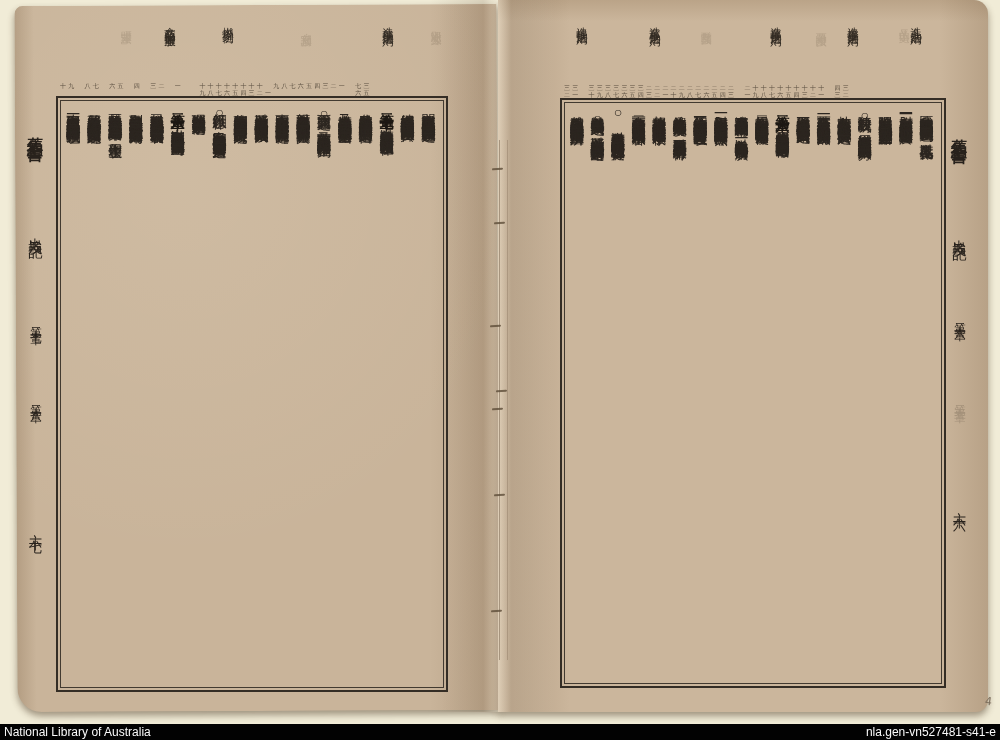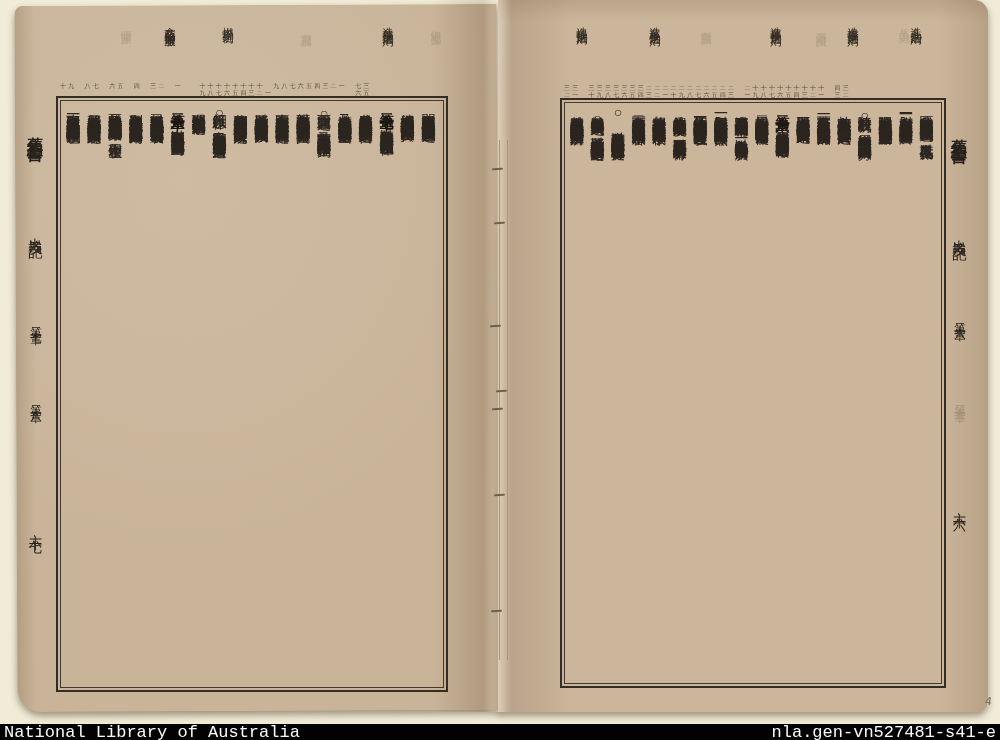--- a/index.html
+++ b/index.html
@@ -56,22 +56,22 @@
   .ghost{position:absolute;writing-mode:vertical-rl;text-orientation:upright;
       color:#6a5b47;opacity:.22;filter:blur(.7px);transform:scaleX(-1);
       font-size:11px;line-height:13px;letter-spacing:1px;pointer-events:none;}
   .faint-chap{position:absolute;writing-mode:vertical-rl;text-orientation:upright;
       font-size:11.5px;letter-spacing:1.5px;color:#5f5242;opacity:.30;filter:blur(.5px);}
   
   .handwritten{position:absolute;left:985px;top:695px;font-size:11px;color:#7d6f5d;
       font-family:"DejaVu Sans",sans-serif;transform:rotate(8deg);}
   .bar{position:absolute;left:0;top:724px;width:1000px;height:16px;background:#020202;
       display:flex;justify-content:space-between;align-items:center;
-      font-family:Liberation Mono, monospace;
-      font-size:17px;color:#fafafa;}
+      font-family:Liberation Sans, sans-serif;
+      font-size:12px;color:#fafafa;}
   .bar span{padding:0 4px;white-space:nowrap;}
 </style>
 </head>
 <body>
 
 <div id="stage">
 
   <div class="page page-left"></div>
 
   <div class="page page-right"></div>

